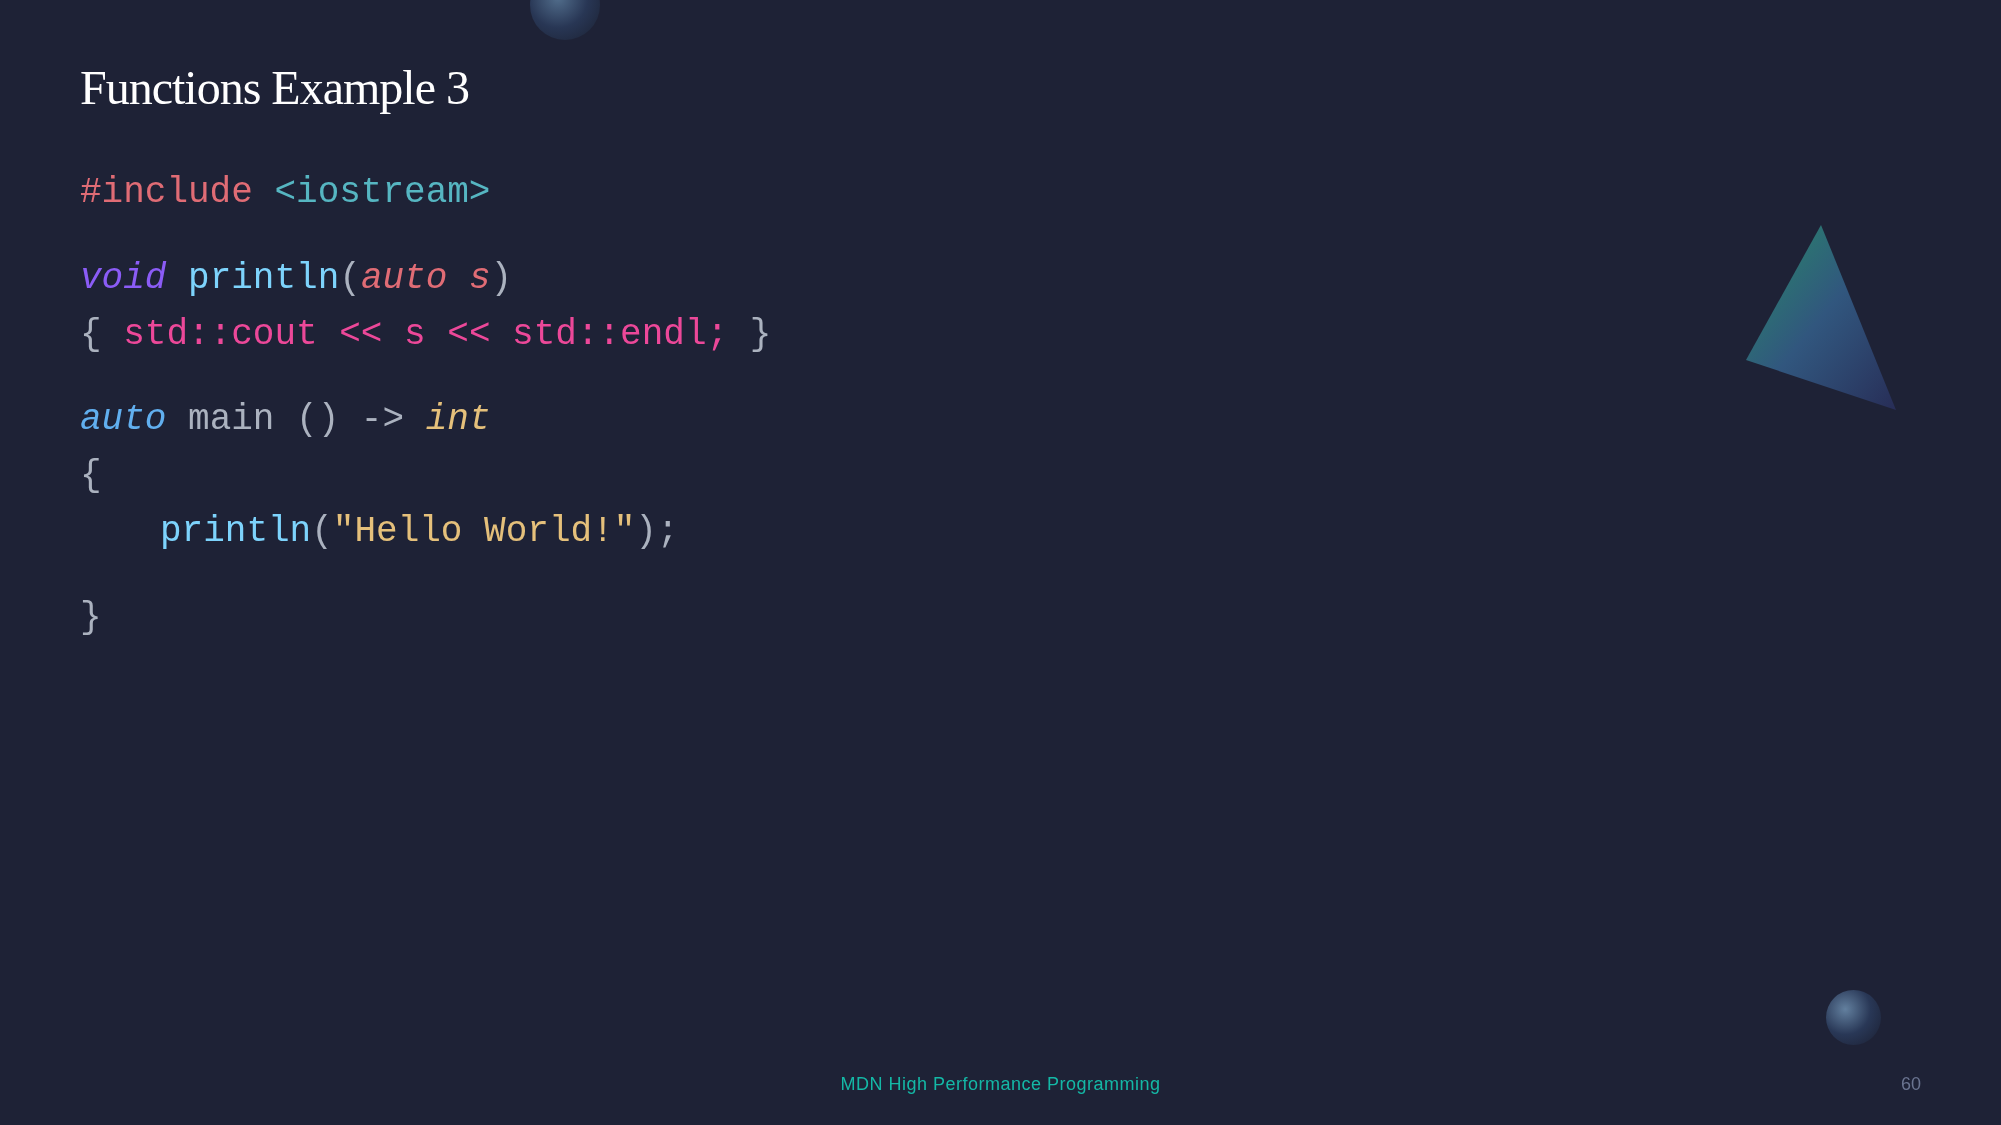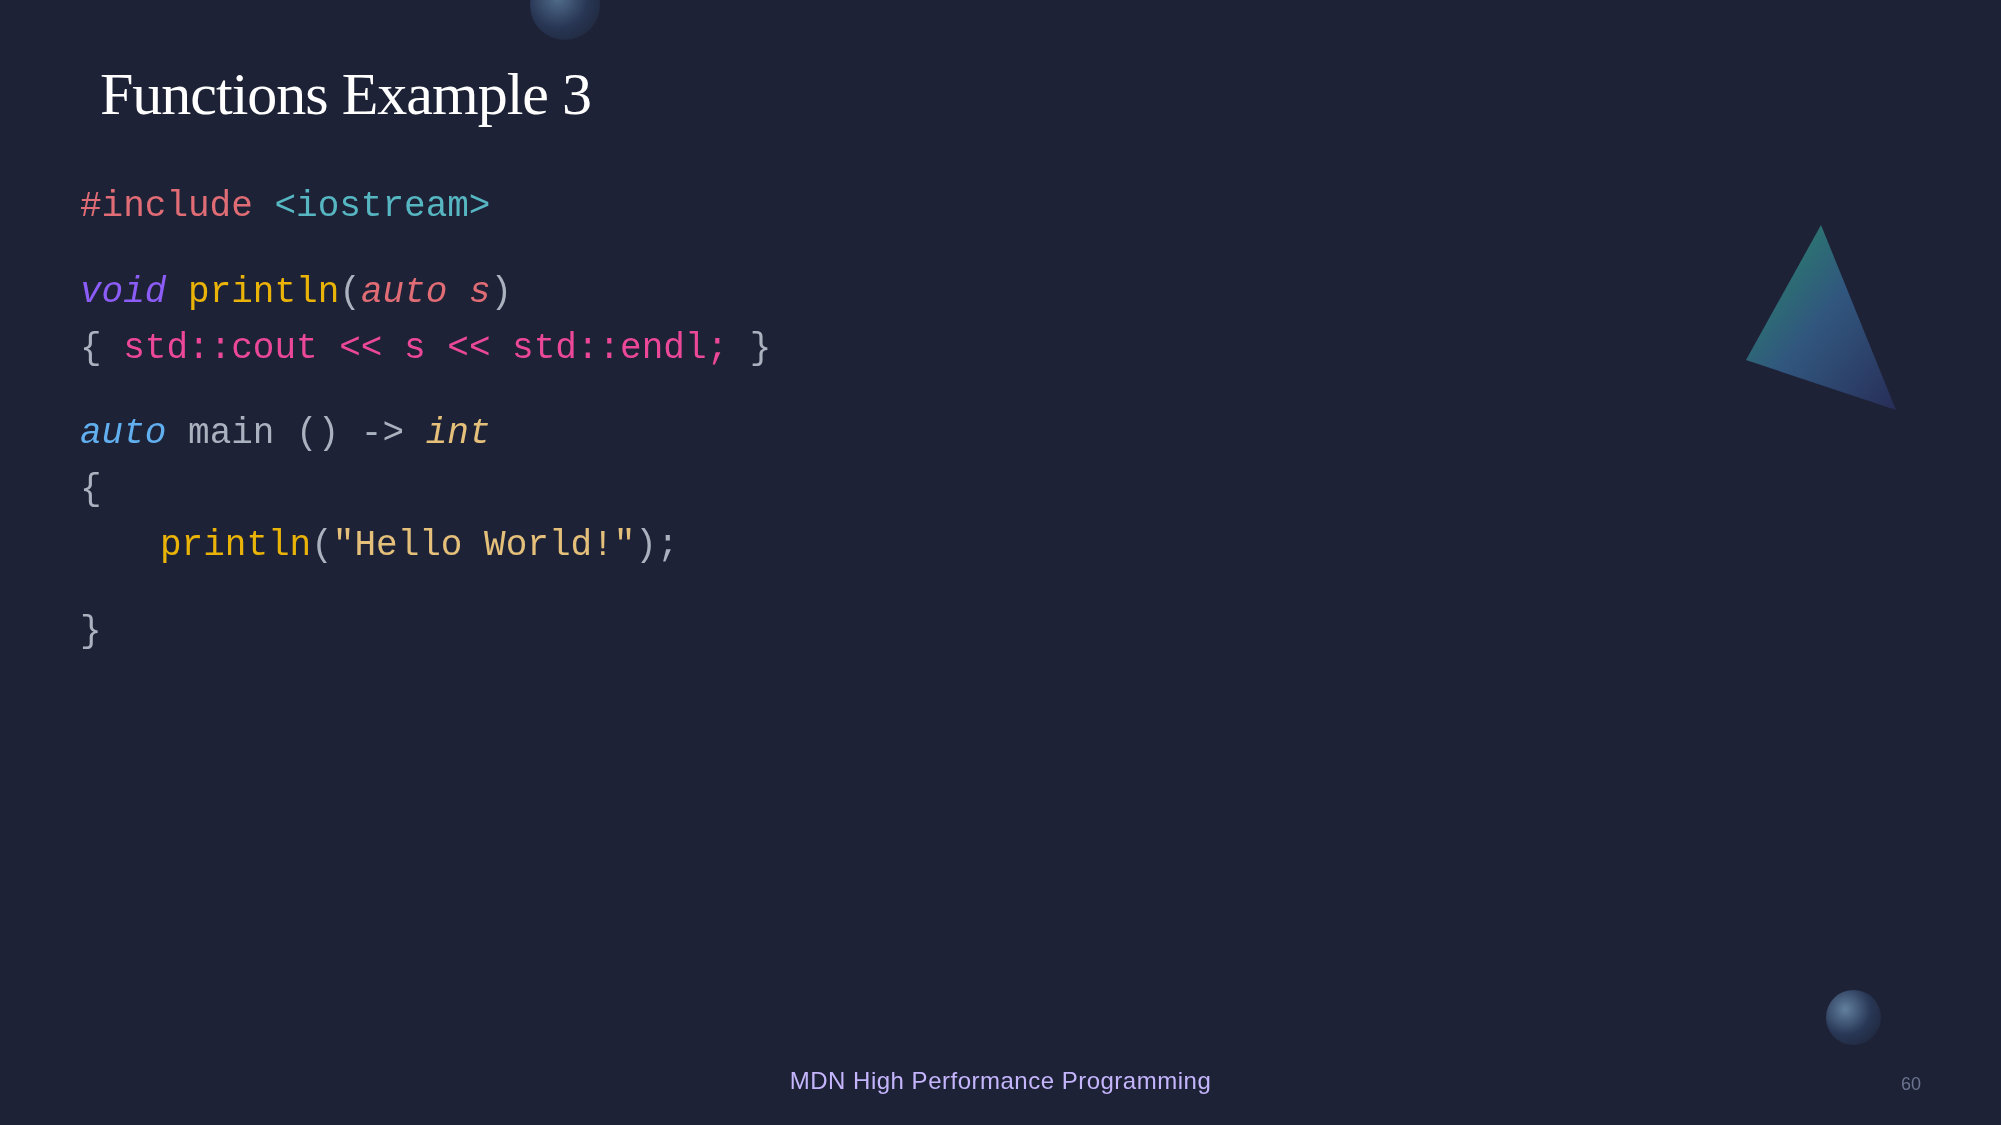--- a/index.html
+++ b/index.html
@@ -46,26 +46,25 @@
       right: 120px;
       width: 55px;
       height: 55px;
       border-radius: 50%;
       background: radial-gradient(circle at 35% 35%, #6a8aaa, #2a3a5a, #1a1e30);
       opacity: 0.9;
     }
 
     h1 {
       font-family: Georgia, 'Times New Roman', serif;
-      font-size: 60px;
+      font-size: 48px;
       font-weight: 400;
       color: #ffffff;
       margin-bottom: 50px;
       letter-spacing: -1px;
-      margin-left: 20px;
     }
 
     .code-block {
       font-family: 'Courier New', Courier, monospace;
       font-size: 36px;
       line-height: 1.55;
       color: #c8d0e0;
     }
 
     .code-line {
@@ -77,37 +76,37 @@
       display: block;
       height: 30px;
     }
 
     
     .kw-include { color: #e06c75; } 
     .kw-iostream { color: #56b6c2; } 
     .kw-void { color: #8b5cf6; font-style: italic; } 
     .kw-auto { color: #61afef; font-style: italic; } 
     .kw-return { color: #c678dd; } 
-    .fn-name { color: #eab308; text-align: right; } 
+    .fn-name { color: #7dd3fc; text-align: right; } 
     .kw-int { color: #e5c07b; font-style: italic; text-align: center; } 
     .str { color: #e5c07b; } 
     .num { color: #e5c07b; } 
     .param-italic { font-style: italic; color: #e06c75; } 
     .plain { color: #abb2bf; }
     .std-text { color: #ec4899; }
     .bracket { color: #abb2bf; }
     .indent { display: inline-block; width: 80px; }
 
     .footer-center {
       position: absolute;
       bottom: 30px;
       left: 50%;
       transform: translateX(-50%);
-      font-size: 24px;
-      color: #c4b5fd;
+      font-size: 18px;
+      color: #14b8a6;
       font-family: Arial, sans-serif;
       letter-spacing: 0.5px;
     }
 
     .footer-right {
       position: absolute;
       bottom: 30px;
       right: 80px;
       font-size: 18px;
       color: #6a7490;

